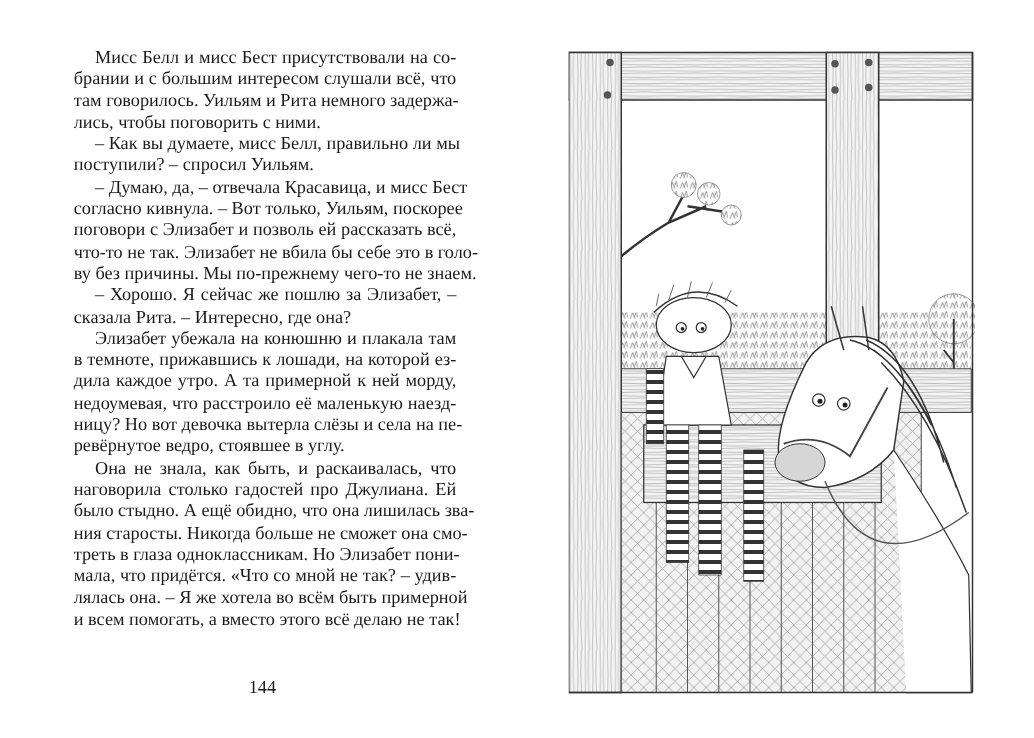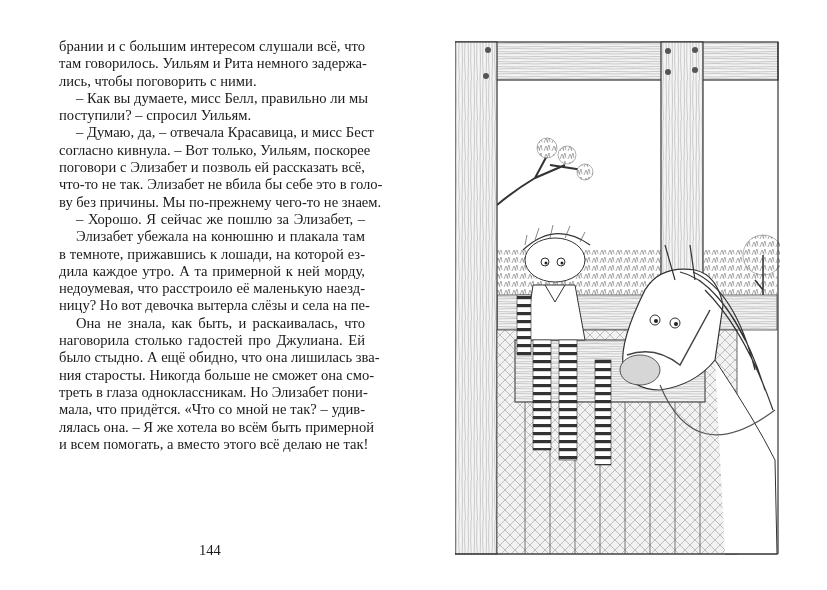--- a/index.html
+++ b/index.html
@@ -21,36 +21,39 @@
   }
   .illustration { position: absolute; left: 455px; top: 40px; width: 325px; height: 517px; }
   .illustration svg { width: 325px; height: 517px; display: block; }
 </style>
 </head>
 <body>
 
 <div class="spread">
   <div class="page-left">
     <div class="text-block" id="text-block">
+        <span class="line indent">Мисс Белл и мисс Бест присутствовали на со-</span>
         <span class="line">брании и с большим интересом слушали всё, что</span>
         <span class="line">там говорилось. Уильям и Рита немного задержа-</span>
         <span class="line last">лись, чтобы поговорить с ними.</span>
         <span class="line indent">– Как вы думаете, мисс Белл, правильно ли мы</span>
         <span class="line last">поступили? – спросил Уильям.</span>
         <span class="line indent">– Думаю, да, – отвечала Красавица, и мисс Бест</span>
         <span class="line">согласно кивнула. – Вот только, Уильям, поскорее</span>
         <span class="line">поговори с Элизабет и позволь ей рассказать всё,</span>
         <span class="line">что-то не так. Элизабет не вбила бы себе это в голо-</span>
         <span class="line last">ву без причины. Мы по-прежнему чего-то не знаем.</span>
         <span class="line indent">– Хорошо. Я сейчас же пошлю за Элизабет, –</span>
+        <span class="line last">сказала Рита. – Интересно, где она?</span>
         <span class="line indent">Элизабет убежала на конюшню и плакала там</span>
         <span class="line">в темноте, прижавшись к лошади, на которой ез-</span>
         <span class="line">дила каждое утро. А та примерной к ней морду,</span>
         <span class="line">недоумевая, что расстроило её маленькую наезд-</span>
         <span class="line">ницу? Но вот девочка вытерла слёзы и села на пе-</span>
+        <span class="line last">ревёрнутое ведро, стоявшее в углу.</span>
         <span class="line indent">Она не знала, как быть, и раскаивалась, что</span>
         <span class="line">наговорила столько гадостей про Джулиана. Ей</span>
         <span class="line">было стыдно. А ещё обидно, что она лишилась зва-</span>
         <span class="line">ния старосты. Никогда больше не сможет она смо-</span>
         <span class="line">треть в глаза одноклассникам. Но Элизабет пони-</span>
         <span class="line">мала, что придётся. «Что со мной не так? – удив-</span>
         <span class="line">лялась она. – Я же хотела во всём быть примерной</span>
         <span class="line">и всем помогать, а вместо этого всё делаю не так!</span>
       </div>
     <div class="page-number">144</div>

